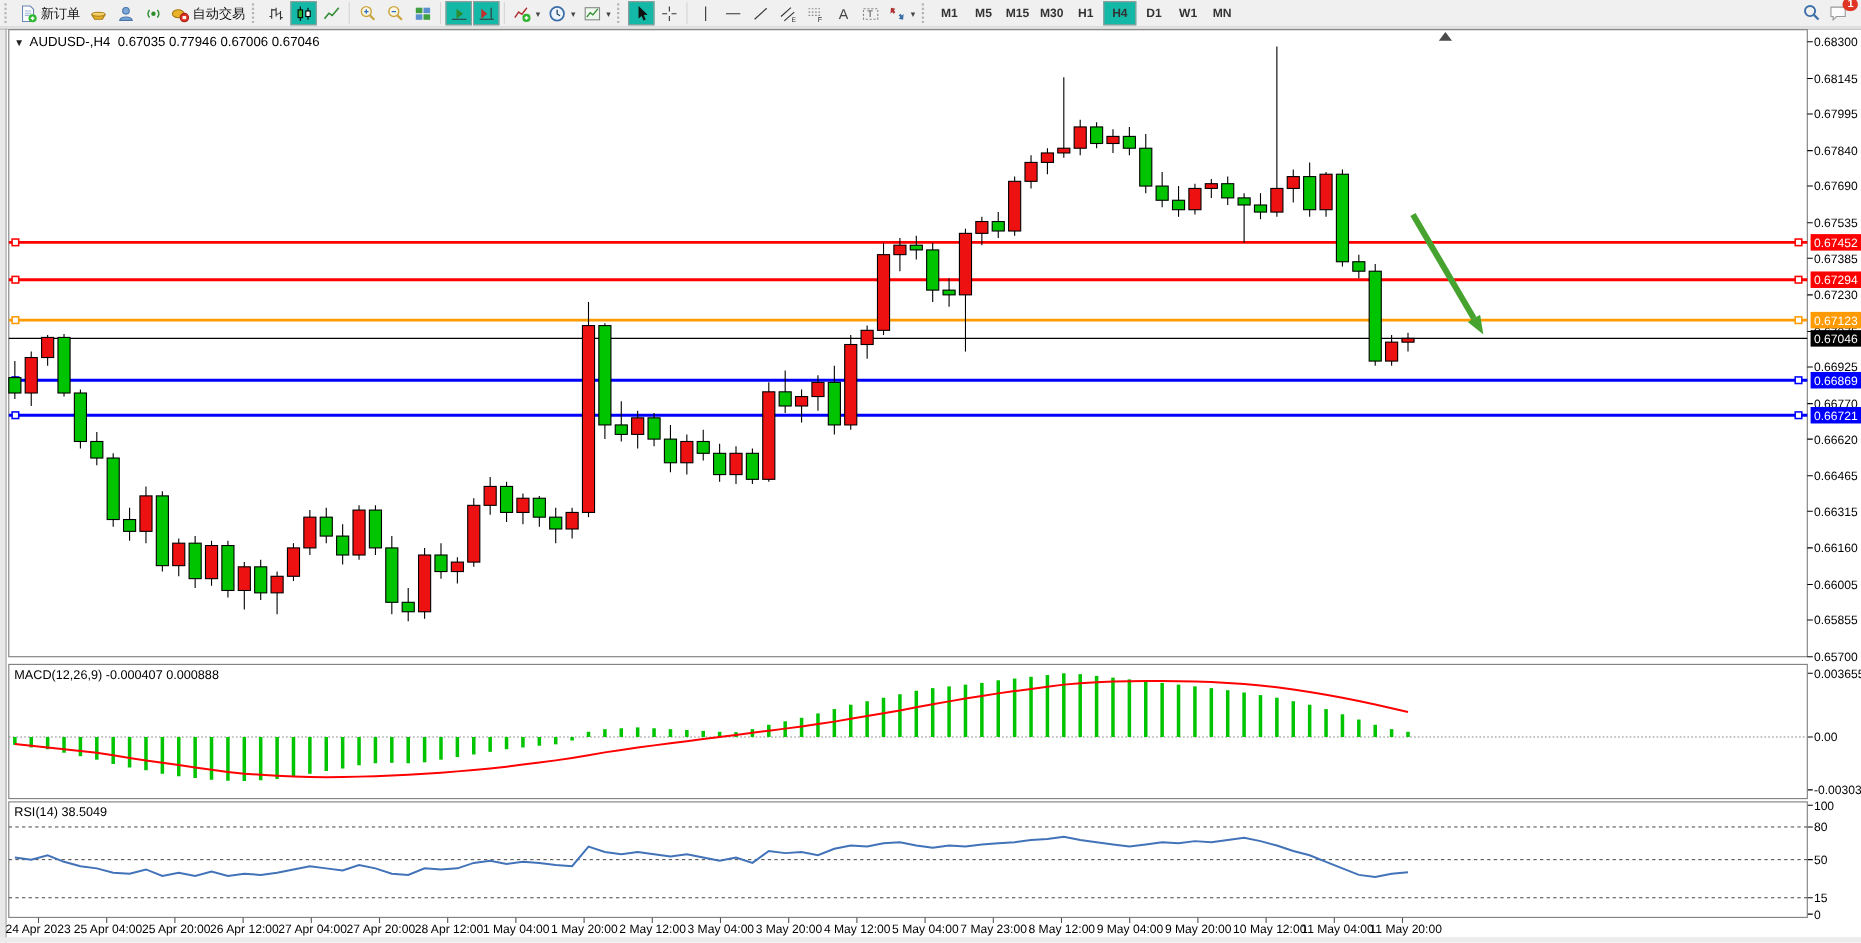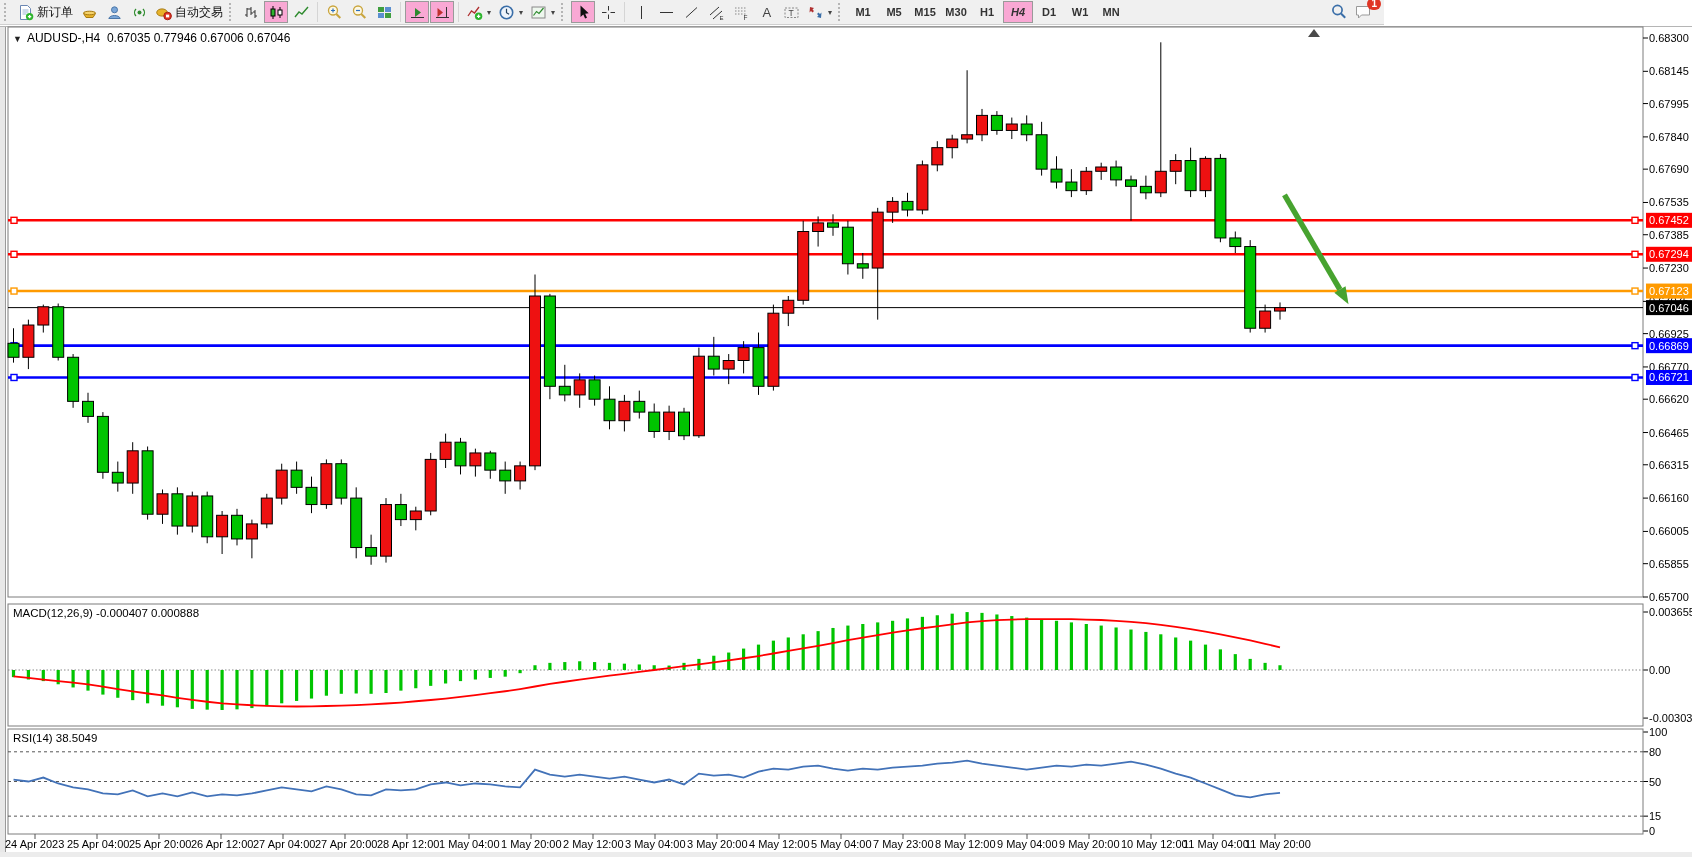--- a/index.html
+++ b/index.html
@@ -1,24 +1,24 @@
 <!DOCTYPE html>
 <html><head>
 <meta charset="utf-8">
 <style>
   html,body{margin:0;padding:0;background:#fff;width:1692px;height:857px;overflow:hidden;
     font-family:"Liberation Sans",sans-serif;-webkit-font-smoothing:antialiased;}
-  .toolbar{position:absolute;left:0;top:0;width:1384px;height:25px;background:#f0f0f0;
+  .toolbar{position:absolute;left:0;top:0;width:1692px;height:25px;background:#f0f0f0;
     border-bottom:1px solid #cfcfcf;display:flex;align-items:center;gap:1px;padding-left:2px;box-sizing:border-box;}
   .grip{width:5px;height:18px;border-left:2px dotted #b5b5b5;margin:0 2px;}
   .sep{width:1px;height:20px;background:#d5d5d5;margin:0 3px;}
   .tb{display:flex;align-items:center;gap:3px;height:22px;min-width:24px;justify-content:center;
     background:transparent;border:1px solid transparent;padding:0 2px;font-family:"Liberation Sans",sans-serif;
     font-size:12px;color:#111;cursor:default;}
-  .tb.pressed{background:#f9a8d4;border:1px solid #9a9a9a;font-style:italic;}
+  .tb.pressed{background:#14b8a6;border:1px solid #9a9a9a;}
   .tb .lbl{white-space:nowrap;}
   .tf{font-size:11px;font-weight:bold;color:#333;width:30px;}
   .caret{font-size:8px;color:#444;margin-left:1px;}
   svg text{font-family:"Liberation Sans",sans-serif;}
   .right-tools{margin-left:auto;display:flex;align-items:center;margin-right:8px;}
   .badge{position:absolute;top:-4px;right:-6px;background:#e03524;color:#fff;border-radius:8px;
     font-size:10px;font-weight:bold;padding:1px 4px;line-height:10px;}
   .chat-wrap{position:relative;}
   #chart-title{position:absolute;left:13px;top:31px;font-size:12px;color:#000;z-index:5;}
   #chart-title .tri{font-size:9px;color:#222;margin-right:5px;}

